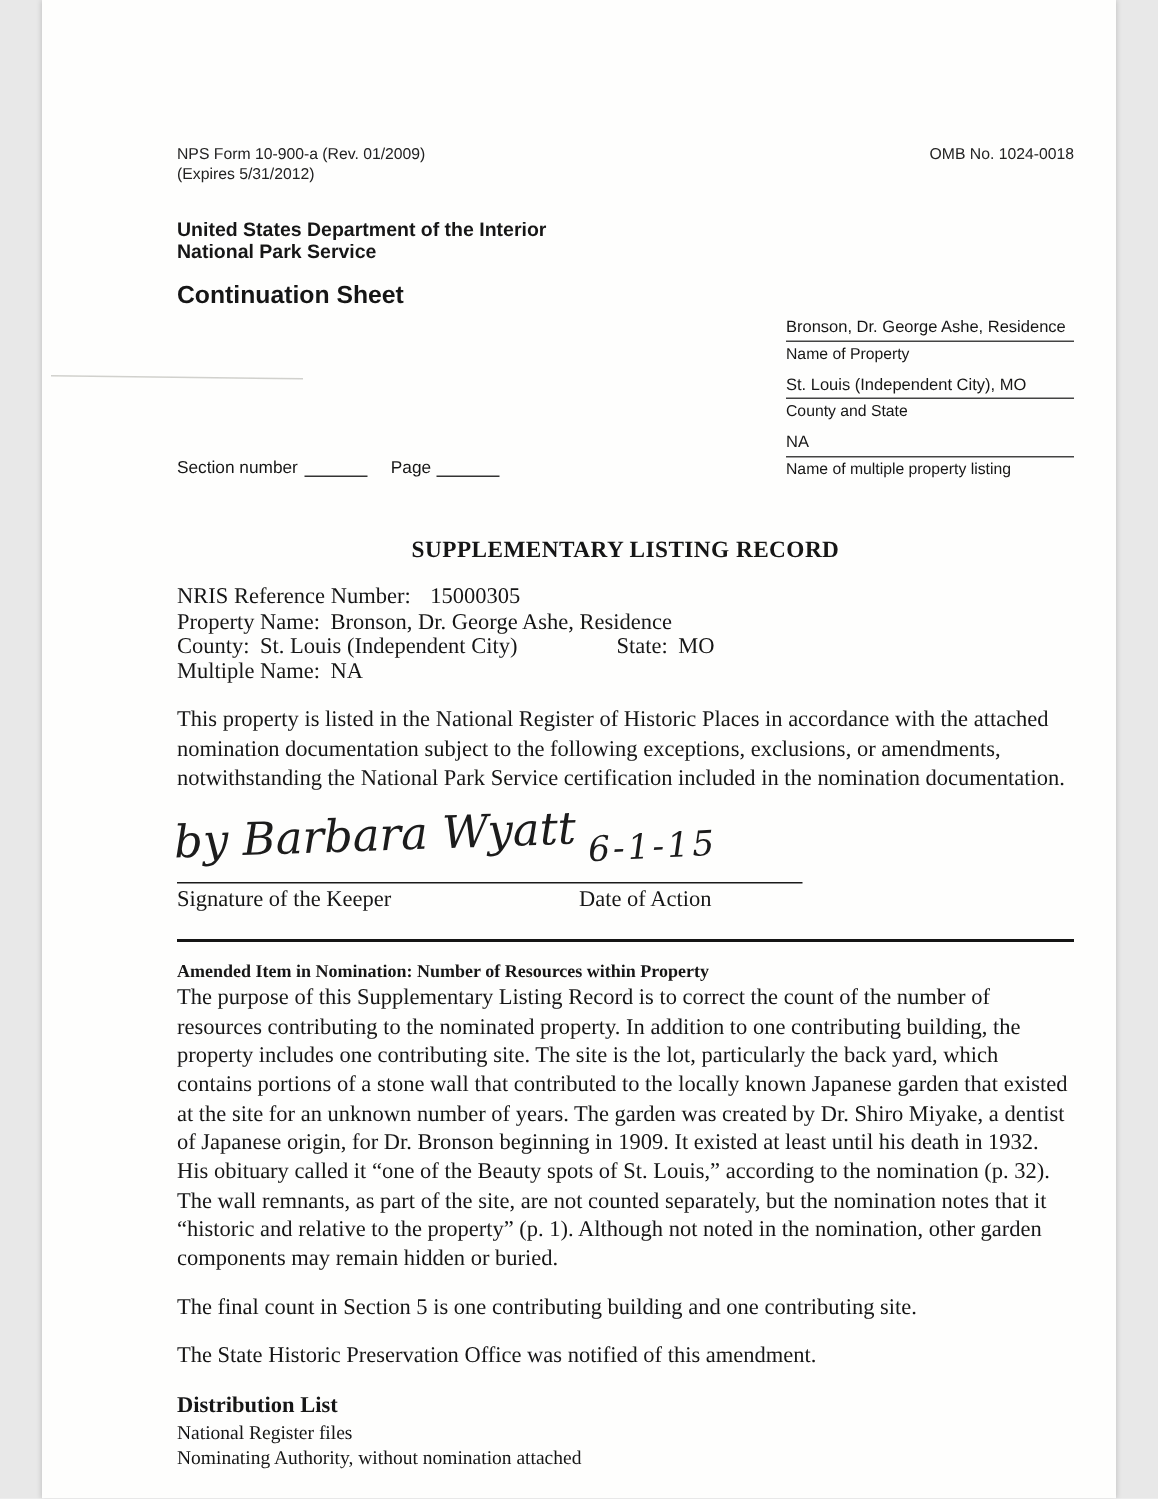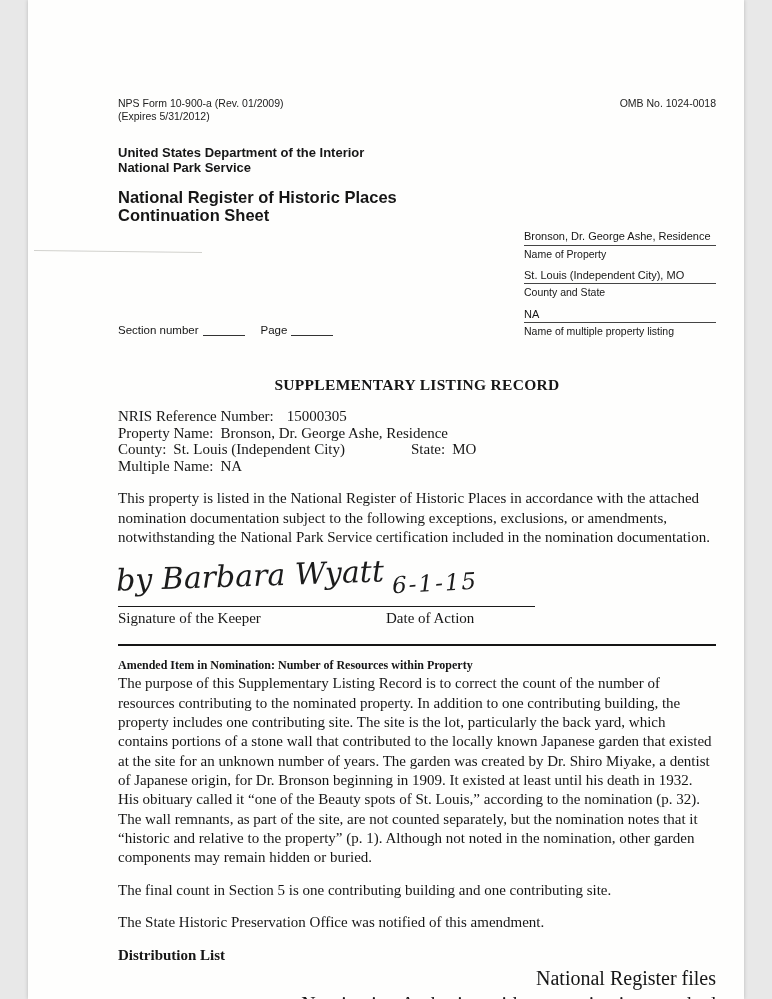--- a/index.html
+++ b/index.html
@@ -42,21 +42,21 @@
   .sig-line{position:absolute;left:0;top:44px;width:417px;border-bottom:1.6px solid #1a1a1a;}
   .keeper-label{position:absolute;left:0;top:48px;font-size:15px;}
   .action-label{position:absolute;left:268px;top:48px;font-size:15px;}
 
   .divider{border-top:2.4px solid #151515;margin-top:14px;}
 
   .amend-heading{font-weight:bold;font-size:12px;line-height:1.3;margin-top:12px;}
   .amend-para{font-size:15px;line-height:1.29;margin-top:1px;}
   .para{font-size:15px;line-height:1.3;margin-top:13px;}
   .dist-heading{font-weight:bold;font-size:15px;line-height:1.3;margin-top:13px;}
-  .dist-item{font-size:20px;line-height:1.3;text-align:right;}
+  .dist-item{font-size:13px;line-height:1.3;}
 
   .scan-artifact{position:absolute;}
   .a1{left:6px;top:251px;width:168px;border-top:1px solid #c9c9c4;transform:rotate(.7deg);opacity:.85;}
   .a2{left:724px;top:248px;width:34px;border-top:1px solid #cfcfca;}
   .a3{left:736px;top:710px;width:6px;border-top:2px solid #bdbdb8;}
 </style>
 </head>
 <body>
 
 <div class="page">
@@ -73,21 +73,20 @@
       </div>
       <div>OMB No. 1024-0018</div>
     </div>
 
     <div class="dept sans">
       <div>United States Department of the Interior</div>
       <div>National Park Service</div>
     </div>
 
     <div class="doc-title sans">
-      <div>National Register of Historic Places</div>
       <div>Continuation Sheet</div>
     </div>
 
     <div class="header-bottom">
       <div class="section-page sans">
         <span>Section number</span><span class="blank"></span><span>Page</span><span class="blank last"></span>
       </div>
 
       <div class="prop-fields sans">
         <div class="pf-group">

